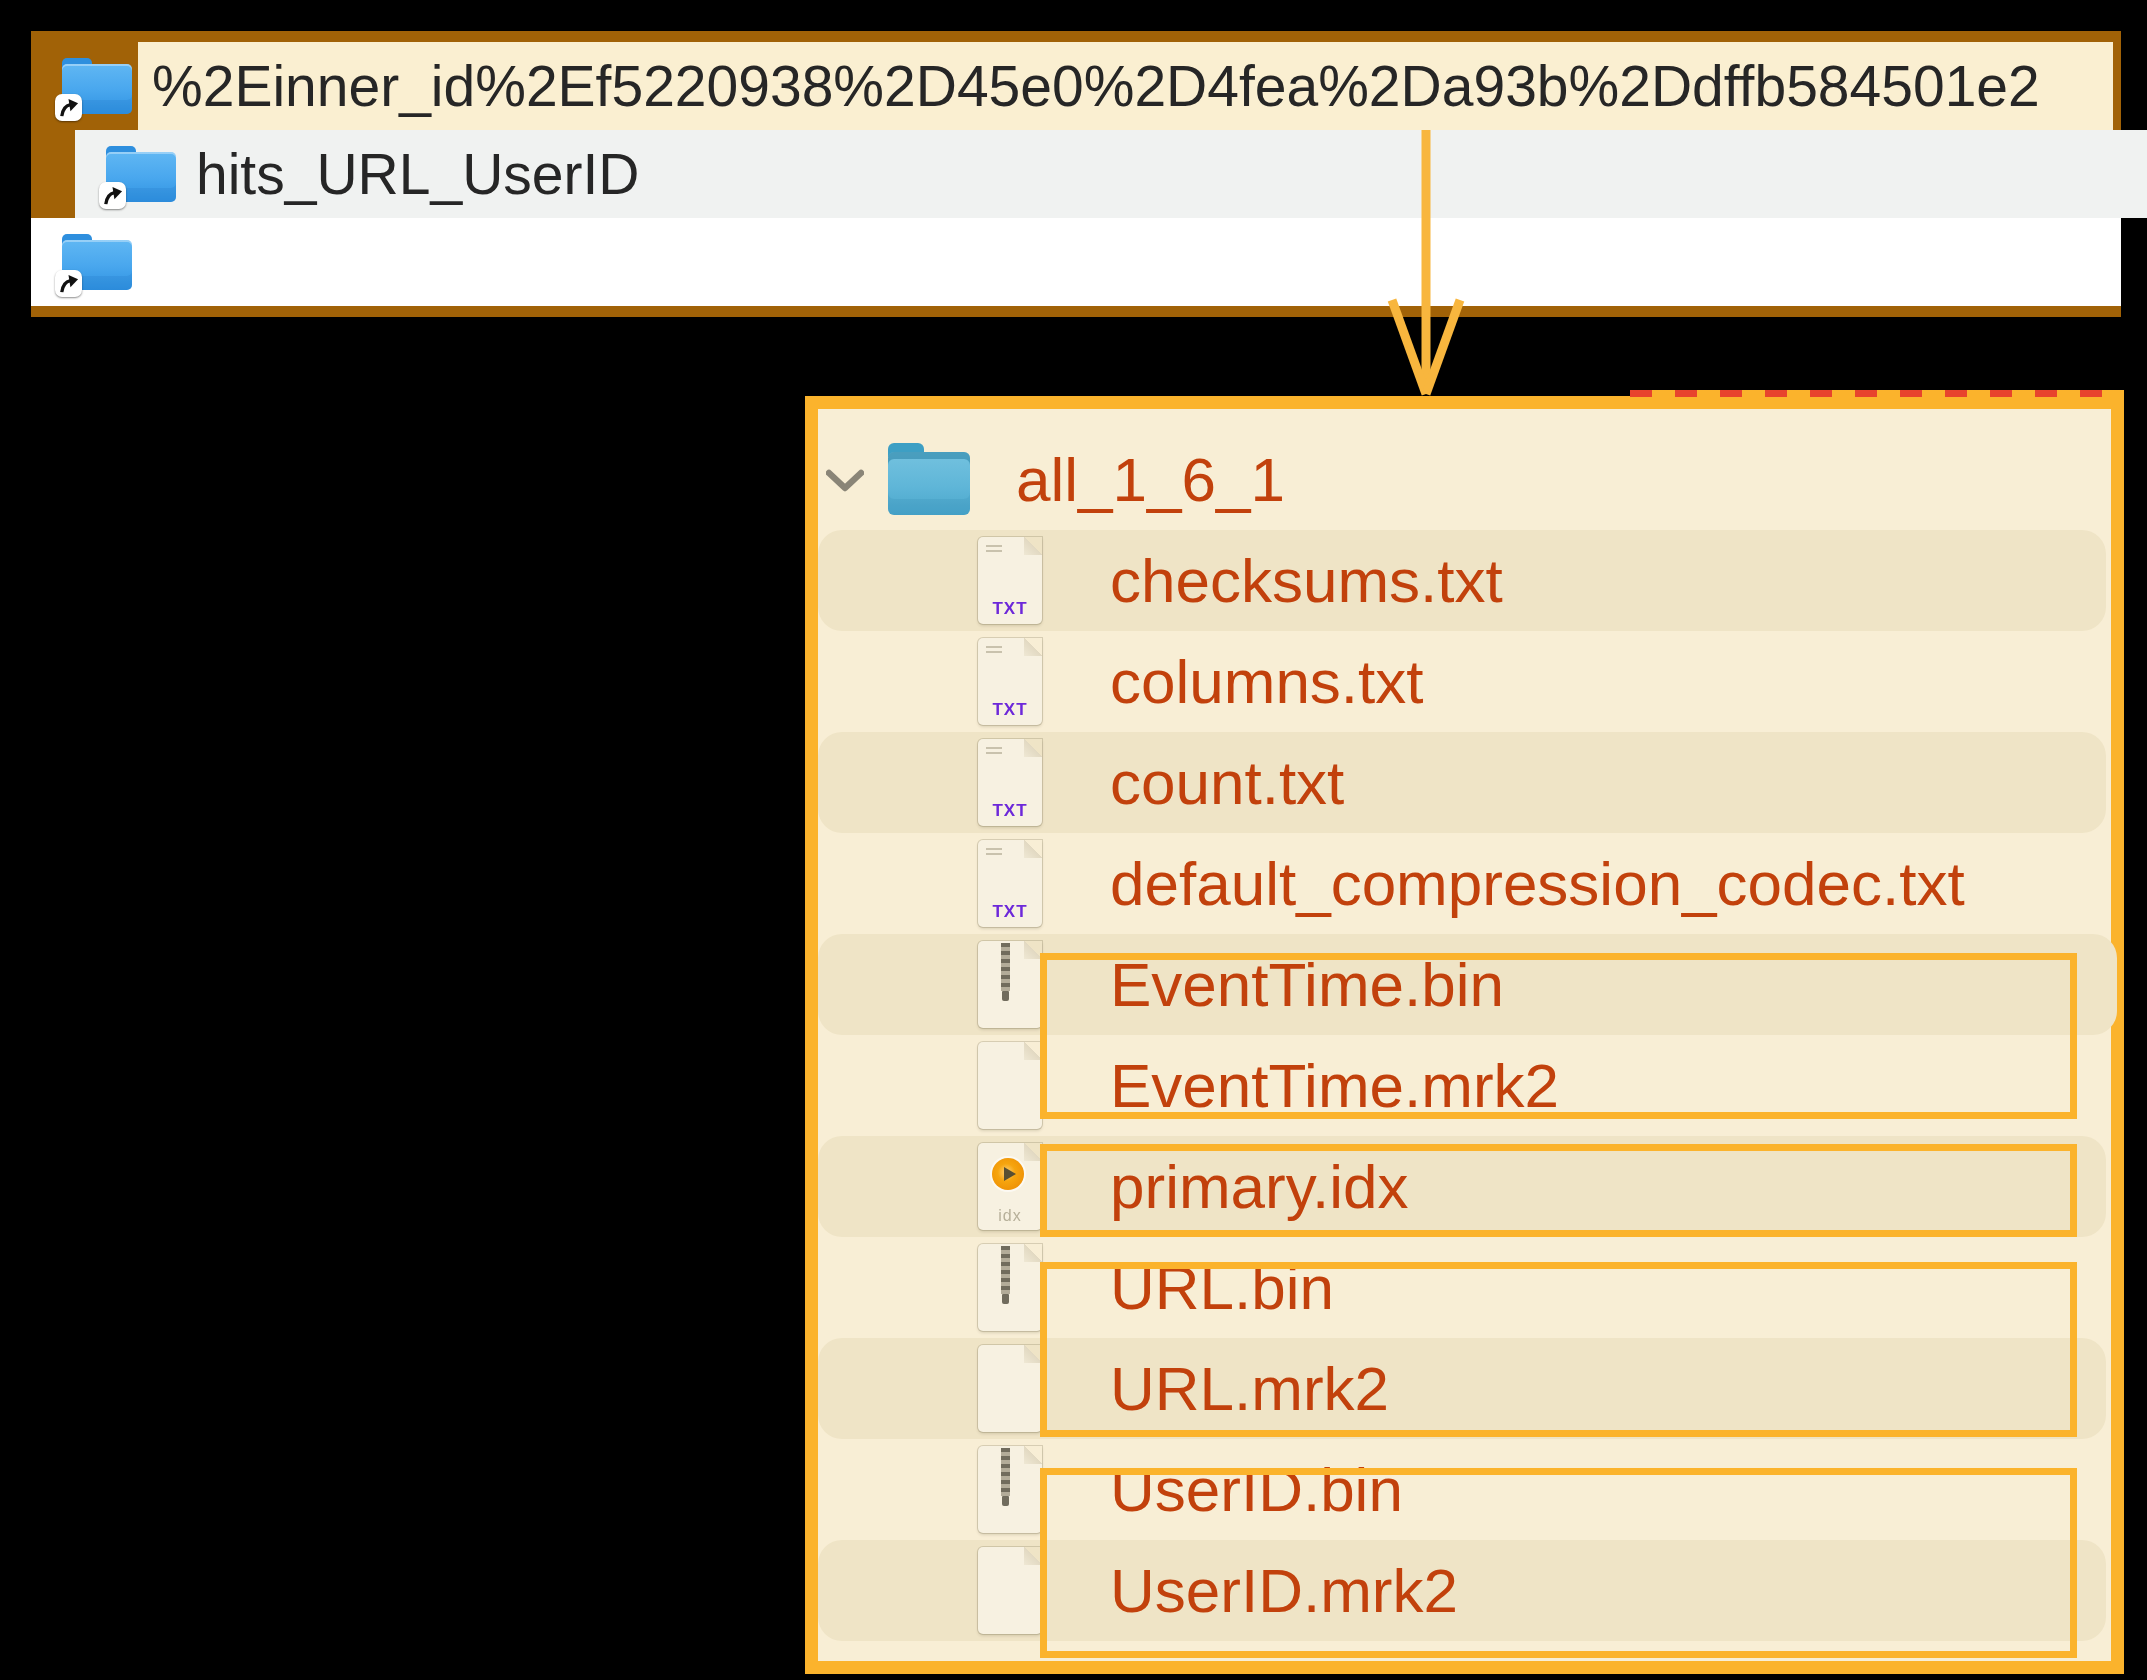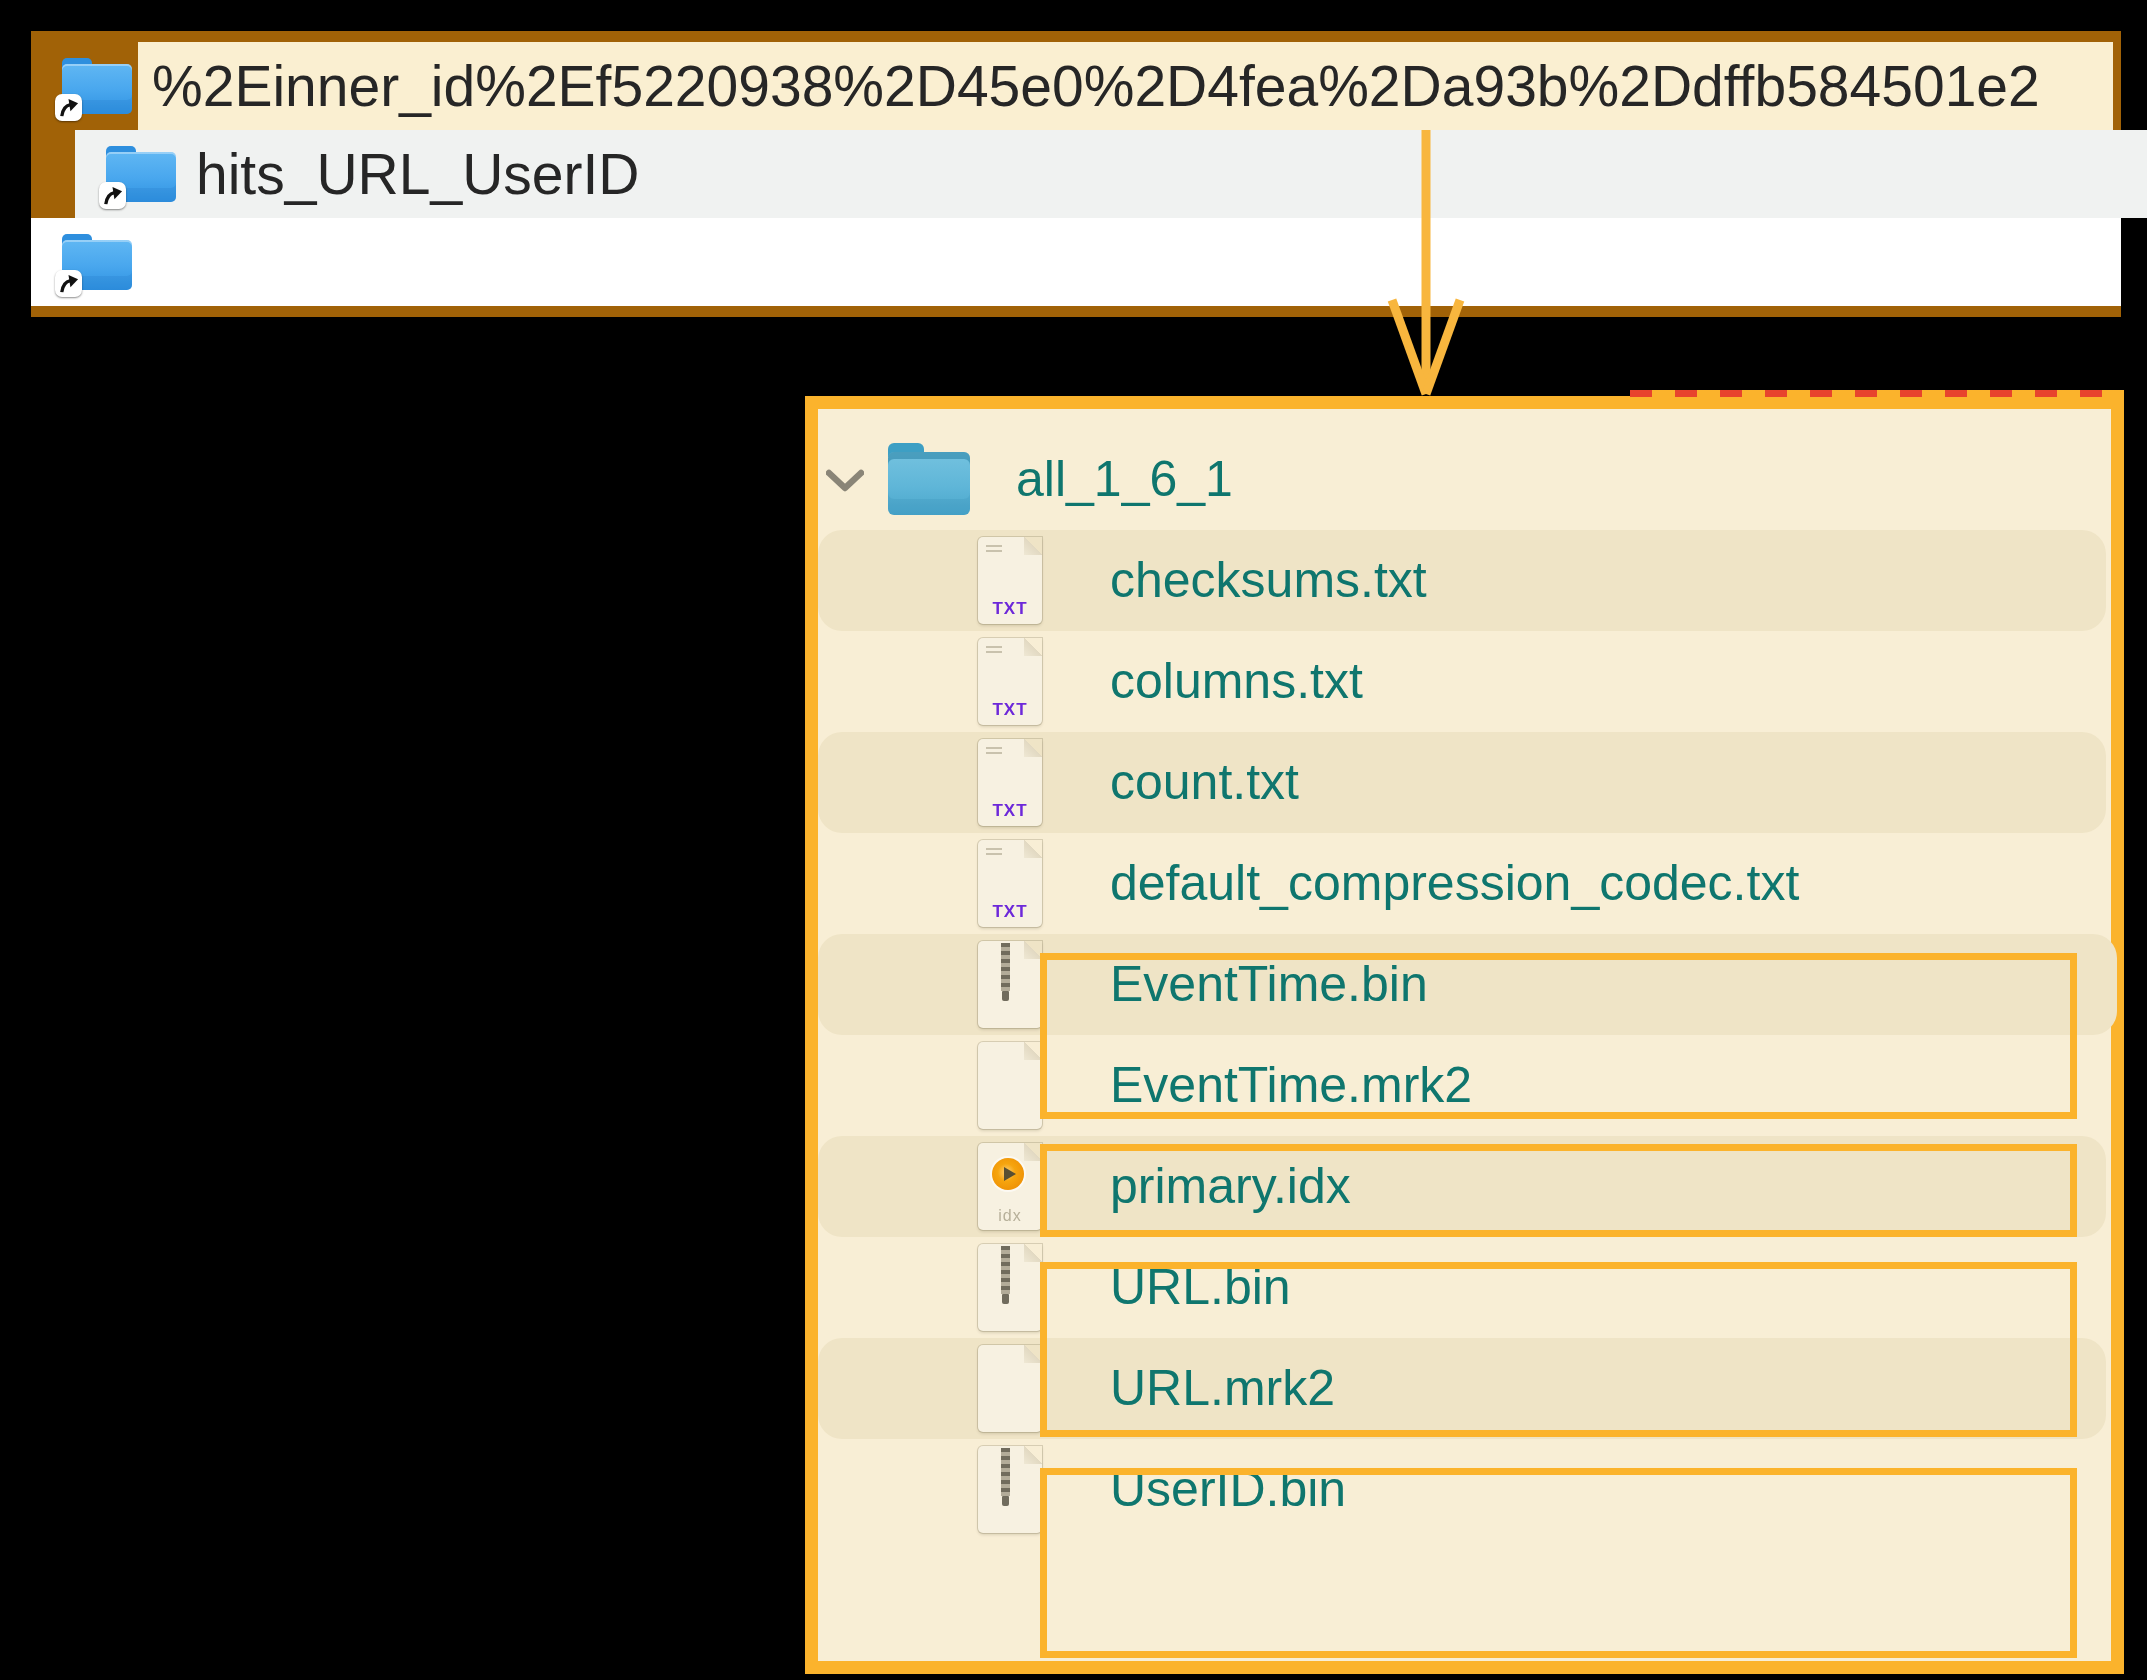--- a/index.html
+++ b/index.html
@@ -29,21 +29,21 @@
 
   
   .arrow{position:absolute;left:1382px;top:128px;width:100px;height:272px;}
 
   
   .tree-panel{position:absolute;left:805px;top:396px;width:1319px;height:1278px;
       box-sizing:border-box;border:13px solid #fbb32c;background:#f8eed5;}
   .trow{position:absolute;left:0;width:1293px;height:101px;--rowbg:#f8eed5;}
   .trow.band{background:#efe4c6;border-radius:24px;width:1288px;--rowbg:#efe4c6;}
   .tlabel{position:absolute;left:292px;top:0;height:101px;line-height:101px;
-      font-size:50px;color:#0f766e;white-space:nowrap;}
+      font-size:62px;color:#c2410c;white-space:nowrap;}
   .trow.root .tlabel{left:198px;}
 
   
   .chev{position:absolute;left:8px;top:40px;width:38px;height:24px;}
 
   
   .folder-lg{position:absolute;left:70px;top:14px;width:82px;height:72px;}
   .folder-lg .fbody{position:absolute;left:0;top:9px;width:82px;height:63px;border-radius:6px;
       background:linear-gradient(180deg,#74c2df 0%,#5fb6d8 55%,#4aa6cb 100%);
       box-shadow:inset 0 7px 0 rgba(25,115,150,.45), inset 0 -16px 0 rgba(35,120,160,.14);}
@@ -222,20 +222,24 @@
       <span class="tlabel">URL.mrk2</span>
     </div>
 
     <div class="trow rp10">
       <span class="doc bin">
           <i class="zip"></i>
         </span>
       <span class="tlabel">UserID.bin</span>
     </div>
 
+    <div class="trow band rp11">
+      <span class="doc blank"></span>
+      <span class="tlabel">UserID.mrk2</span>
+    </div>
   </section>
 
   <div class="dash-strip"></div>
 
   <div class="abox box-a"></div>
   <div class="abox box-b"></div>
   <div class="abox box-c"></div>
   <div class="abox box-d"></div>
 
 </div>

